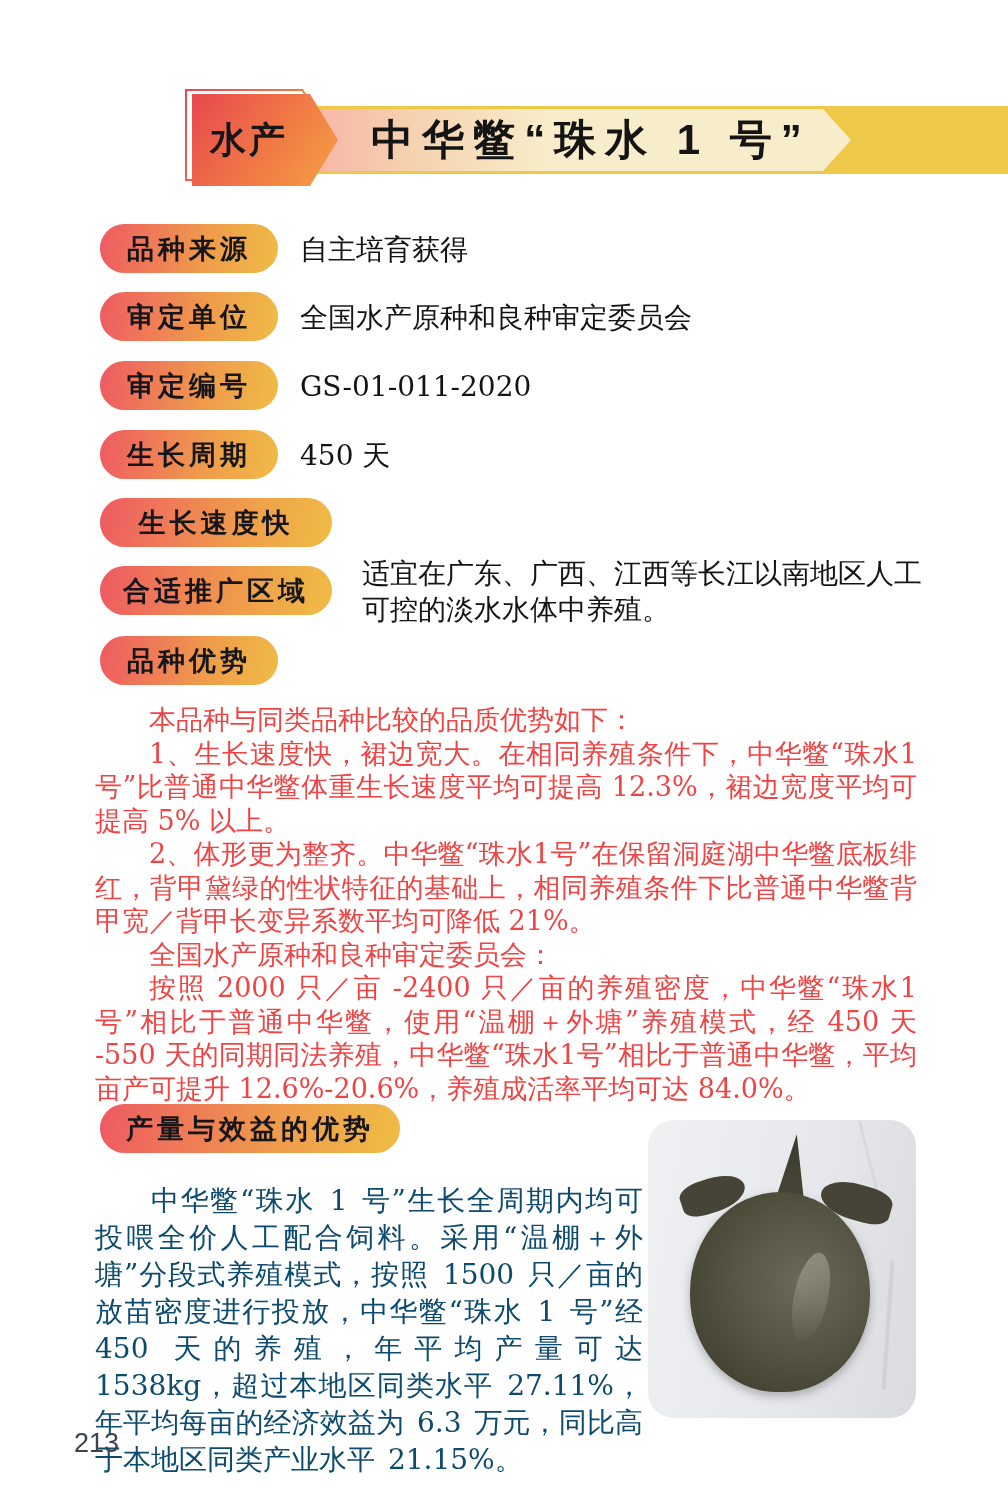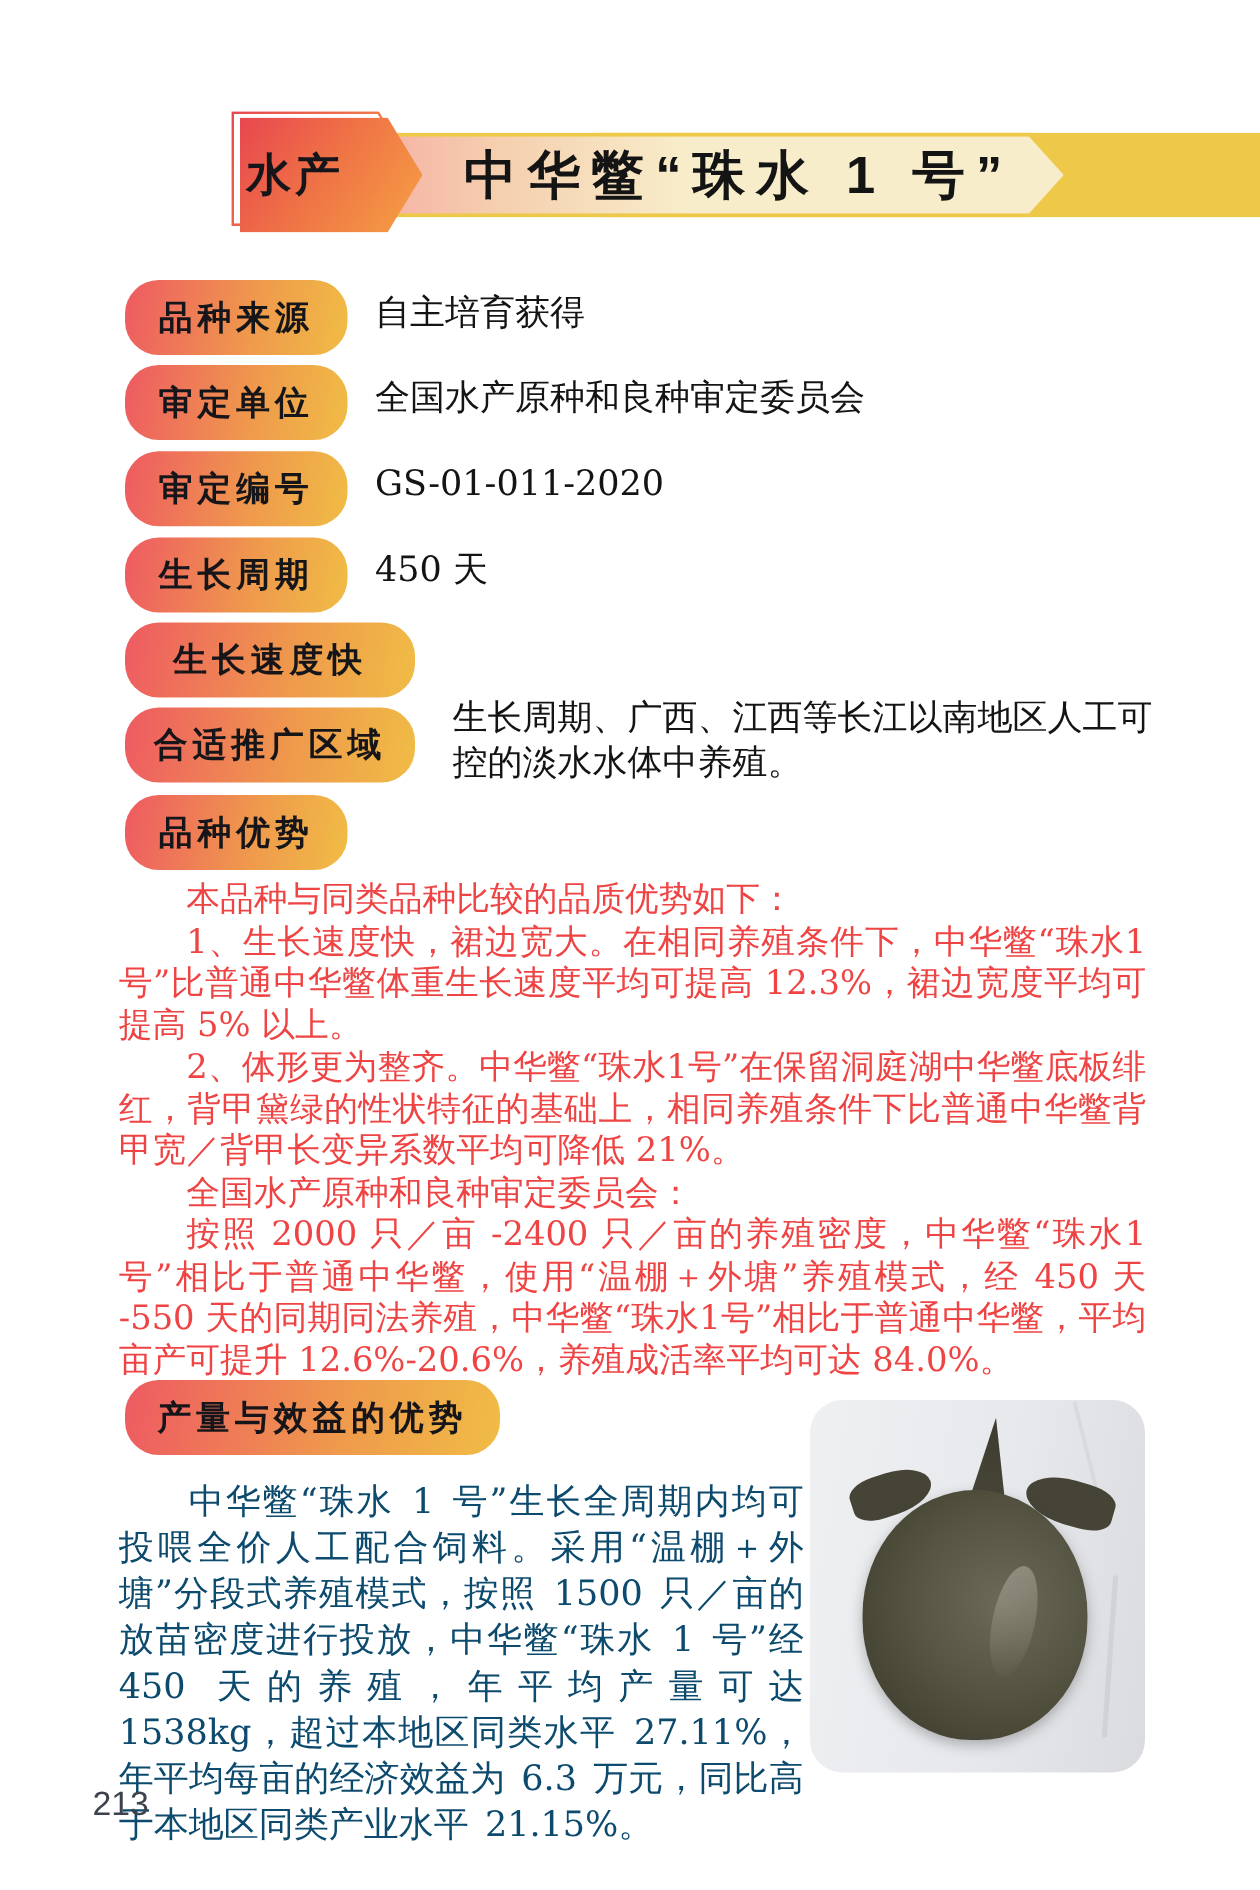--- a/index.html
+++ b/index.html
@@ -39,28 +39,28 @@
     clip-path: polygon(0 0, calc(100% - 28px) 0, 100% 50%, calc(100% - 28px) 100%, 0 100%);
   }
   .tag-outline::after {
     content:""; position:absolute; inset:2px; background:#ffffff;
     clip-path: polygon(0 0, calc(100% - 27px) 0, 100% 50%, calc(100% - 27px) 100%, 0 100%);
   }
   .tag {
     position:absolute; left:0; top:0; width:146px; height:92px;
     background:linear-gradient(125deg,#e8474f 0%, #ef7146 45%, #f5a143 100%);
     clip-path: polygon(0 0, calc(100% - 28px) 0, 100% 50%, calc(100% - 28px) 100%, 0 100%);
-    display:flex; align-items:center; justify-content:flex-start; padding-left:5px;
+    display:flex; align-items:center; justify-content:flex-start; padding-left:18px;
     font-family:"Liberation Sans", sans-serif; font-weight:900;
     font-size:36px; letter-spacing:3px; color:#16161a;
   }
 
   
   .pill {
-    position:absolute; left:100px; height:60px; border-radius:27px;
+    position:absolute; left:100px; height:49px; border-radius:27px;
     background:linear-gradient(100deg,#ee5a62 0%, #ef9a4c 58%, #f0bc45 100%);
     display:flex; align-items:center; justify-content:center;
     font-family:"Liberation Sans", sans-serif; font-weight:bold;
     font-size:27px; letter-spacing:4px; color:#16161a; white-space:nowrap;
   }
   .pill::before {
     content:""; position:absolute; inset:0; border-radius:inherit;
     border:2px solid; border-color:#ee5a62 #f0bc45 #f0bc45 #ee5a62;
     transform:translate(-7px,4px); z-index:-1;
   }
@@ -158,21 +158,21 @@
 
   <div class="pill pill-w178" style="top:361px;">审定编号</div>
   <div class="fval" style="left:300px; top:369px;">GS-01-011-2020</div>
 
   <div class="pill pill-w178" style="top:430px;">生长周期</div>
   <div class="fval" style="left:300px; top:438px;">450 天</div>
 
   <div class="pill pill-w232" style="top:498px;">生长速度快</div>
 
   <div class="pill pill-w232" style="top:566px;">合适推广区域</div>
-  <div class="fval fval-wrap" style="left:362px; top:556px; width:560px;">生长周期、广西、江西等长江以南地区人工可控的淡水水体中养殖。</div>
+  <div class="fval fval-wrap" style="left:362px; top:556px; width:560px;">适宜在广东、广西、江西等长江以南地区人工可控的淡水水体中养殖。</div>
 
   <div class="pill pill-w178" style="top:636px;">品种优势</div>
 
   <div class="textblock1">
     <p>本品种与同类品种比较的品质优势如下：</p>
     <p>1、生长速度快，裙边宽大。在相同养殖条件下，中华鳖“珠水1号”比普通中华鳖体重生长速度平均可提高 12.3%，裙边宽度平均可提高 5% 以上。</p>
     <p>2、体形更为整齐。中华鳖“珠水1号”在保留洞庭湖中华鳖底板绯红，背甲黛绿的性状特征的基础上，相同养殖条件下比普通中华鳖背甲宽／背甲长变异系数平均可降低 21%。</p>
     <p>全国水产原种和良种审定委员会：</p>
     <p>按照 2000 只／亩 -2400 只／亩的养殖密度，中华鳖“珠水1号”相比于普通中华鳖，使用“温棚＋外塘”养殖模式，经 450 天 -550 天的同期同法养殖，中华鳖“珠水1号”相比于普通中华鳖，平均亩产可提升 12.6%-20.6%，养殖成活率平均可达 84.0%。</p>
   </div>

